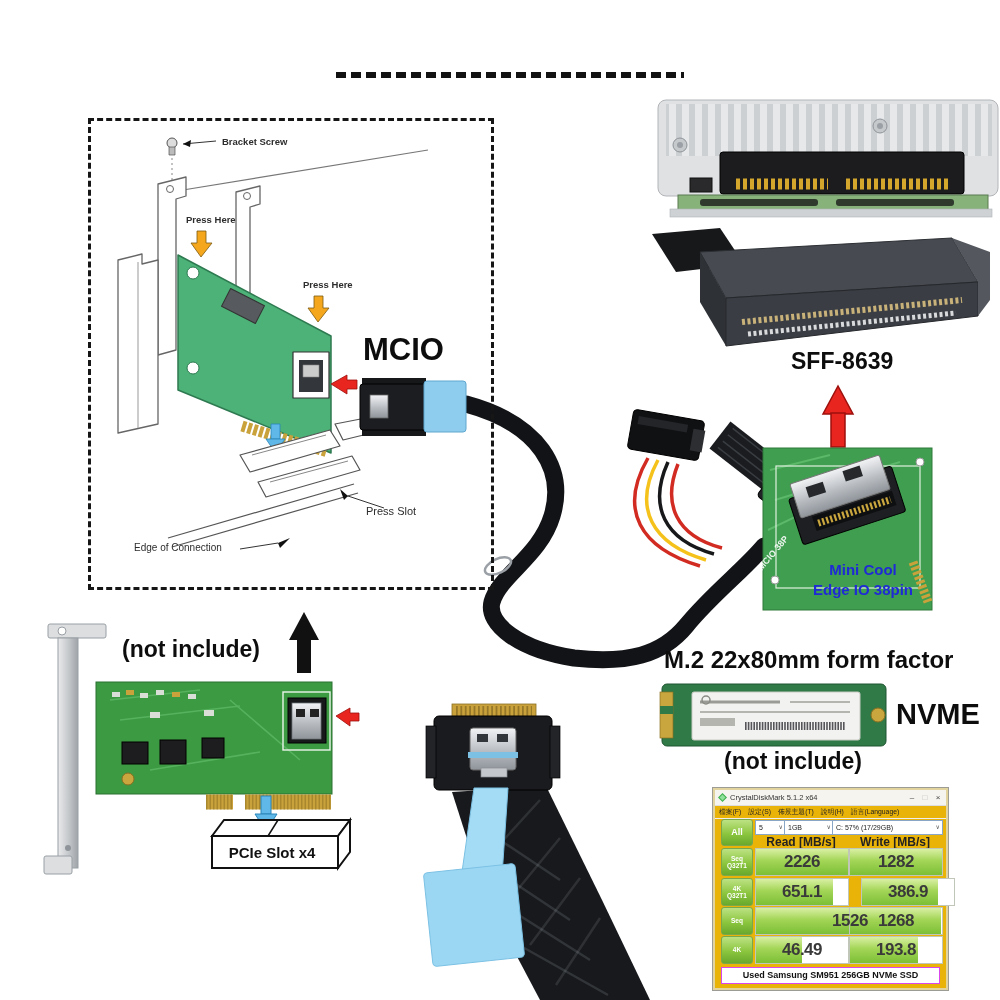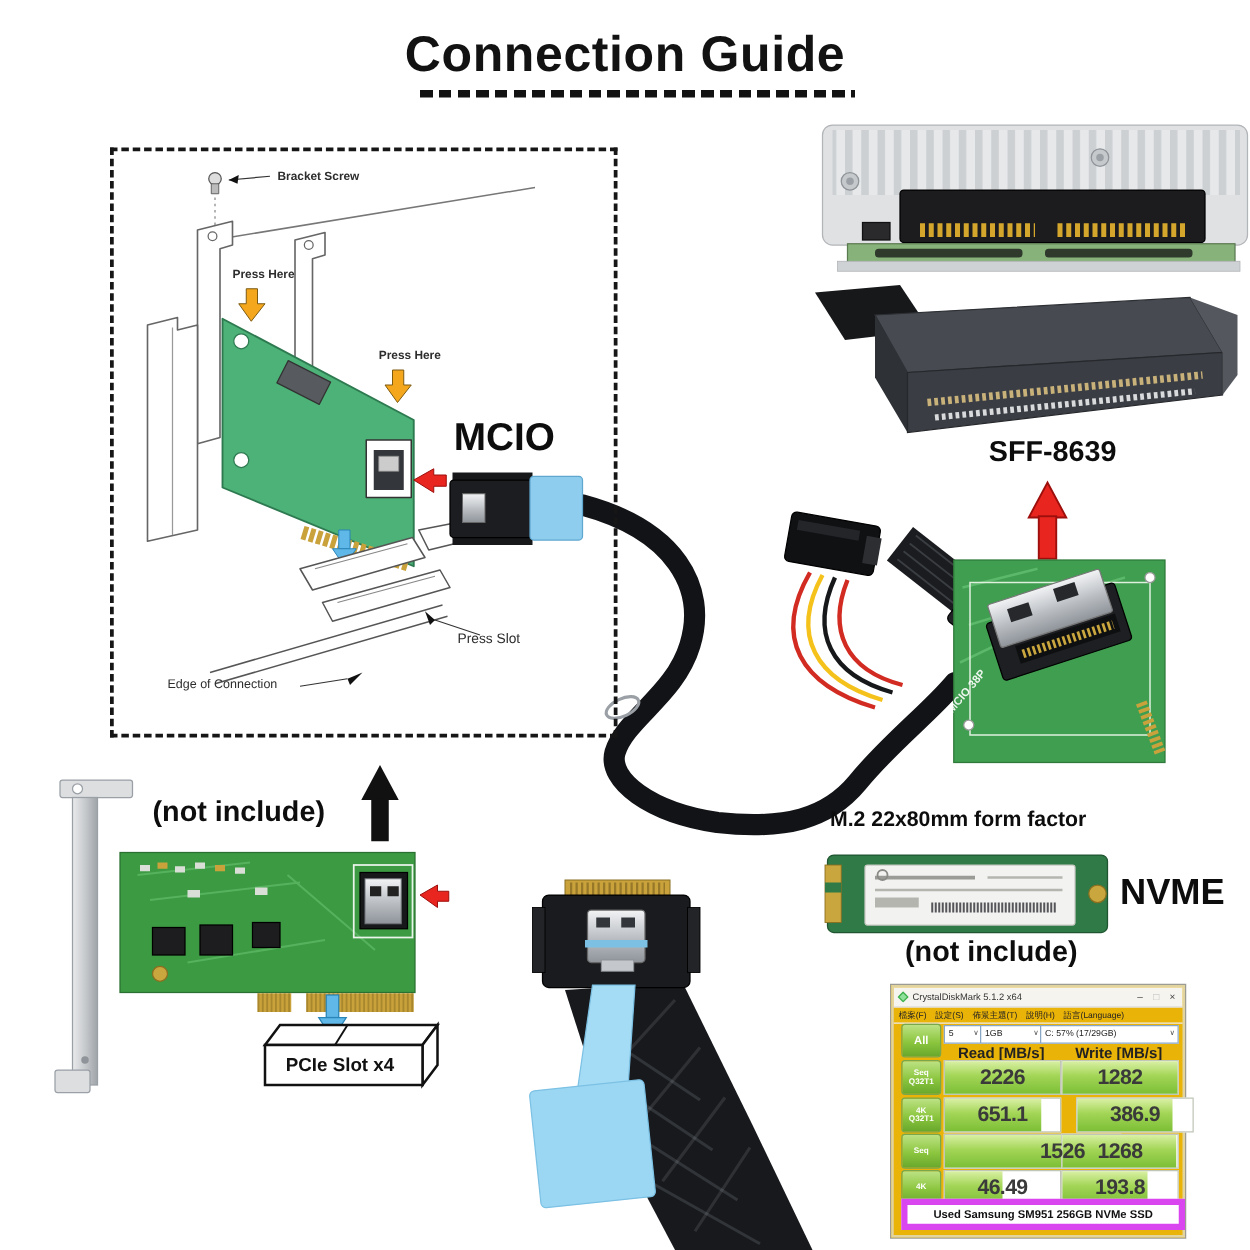--- a/index.html
+++ b/index.html
@@ -33,21 +33,21 @@
   .sel::after{content:"\2228";position:absolute;right:2px;top:0;font-size:6px;color:#555;}
   .gbtn{position:absolute;background:linear-gradient(180deg,#bce284 0%,#8cc63f 55%,#68a82c 100%);
         border:1px solid #7aa74b;border-radius:3px;color:#fff;font-weight:bold;text-align:center;
         display:flex;flex-direction:column;justify-content:center;line-height:1.15;}
   .hdr{position:absolute;font-size:12px;font-weight:bold;color:#222;text-align:center;}
   .cell{position:absolute;height:26px;background:#fff;border:1px solid #c0c6b8;}
   .bar{position:absolute;left:0;top:0;bottom:0;
        background:linear-gradient(180deg,#d9f0a4 0%,#a3d556 45%,#7cbf36 100%);}
   .val{position:relative;z-index:1;display:block;text-align:center;line-height:26px;
        font-size:17px;font-weight:bold;color:#3a3a3a;letter-spacing:-.5px;}
-  .caption{position:absolute;left:6px;bottom:4px;width:217px;height:15px;border:5px solid #d946ef;
+  .caption{position:absolute;left:6px;bottom:4px;width:217px;height:15px;border:1px solid #d946ef;
        background:#fff;font-size:9px;font-weight:bold;color:#111;text-align:center;line-height:15px;white-space:nowrap;}
   
   .blue-cap{color:#1f2ad6;font-weight:bold;font-size:15px;text-align:center;line-height:1.3;}
   .silk{color:rgba(255,255,255,.9);font-size:9px;font-weight:bold;transform:rotate(-50deg);}
 </style>
 </head>
 <body>
 
 <div class="stage">
 
@@ -288,33 +288,36 @@
       <rect x="497" y="734" width="11" height="8" fill="#33363a"></rect>
       <rect x="481" y="768" width="26" height="9" fill="#c4c7cb" stroke="#8a8f94" stroke-width=".7"></rect>
       <rect x="468" y="752" width="50" height="6" fill="#7cc1e4"></rect>
       <polygon points="474,788 508,788 502,876 462,872" fill="#a5dcf5" stroke="#7cc1e4"></polygon>
       <rect x="428" y="868" width="92" height="94" rx="4" fill="#9bd7f3" stroke="#7cc1e4" transform="rotate(-6 474 915)"></rect>
     </g>
   </svg>
 
   <div class="abs diagram-frame"></div>
 
-  <div class="abs page-title">Connection Guide</div>
   <div class="abs title-dashes"></div>
 
   <div class="lbl lbl-tiny" style="left:222px;top:136px;">Bracket Screw</div>
   <div class="lbl lbl-tiny" style="left:186px;top:214px;">Press Here</div>
   <div class="lbl lbl-tiny" style="left:303px;top:279px;">Press Here</div>
   <div class="lbl" style="left:366px;top:505px;font-size:11px;">Press Slot</div>
   <div class="lbl" style="left:134px;top:542px;font-size:10px;">Edge of Connection</div>
 
   <div class="big" style="left:363px;top:332px;font-size:31px;">MCIO</div>
   <div class="big" style="left:791px;top:348px;font-size:23px;">SFF-8639</div>
   <div class="abs silk" style="left:752px;top:548px;">MCIO 38P</div>
-  <div class="big" style="left:664px;top:646px;font-size:17px;">M.2 22x80mm form factor</div>
+  <div class="abs blue-cap" style="left:798px;top:560px;width:130px;">
+    <div>Mini Cool</div>
+    <div>Edge IO 38pin</div>
+  </div>
+  <div class="big" style="left:664px;top:646px;font-size:24px;">M.2 22x80mm form factor</div>
   <div class="big" style="left:896px;top:698px;font-size:29px;">NVME</div>
   <div class="big" style="left:724px;top:748px;font-size:23px;">(not include)</div>
   <div class="big" style="left:122px;top:636px;font-size:23px;">(not include)</div>
   <div class="abs" style="left:214px;top:840px;width:116px;text-align:center;font-size:15px;font-weight:bold;line-height:26px;">PCIe Slot x4</div>
 
   <div class="abs cdm">
     <div class="titlebar">
       <svg width="9" height="9" viewBox="0 0 9 9">
         <polygon points="4.5,0 9,4.5 4.5,9 0,4.5" fill="#3db04b"></polygon>
         <polygon points="4.5,1.5 7.5,4.5 4.5,7.5 1.5,4.5" fill="#8ee09a"></polygon>

